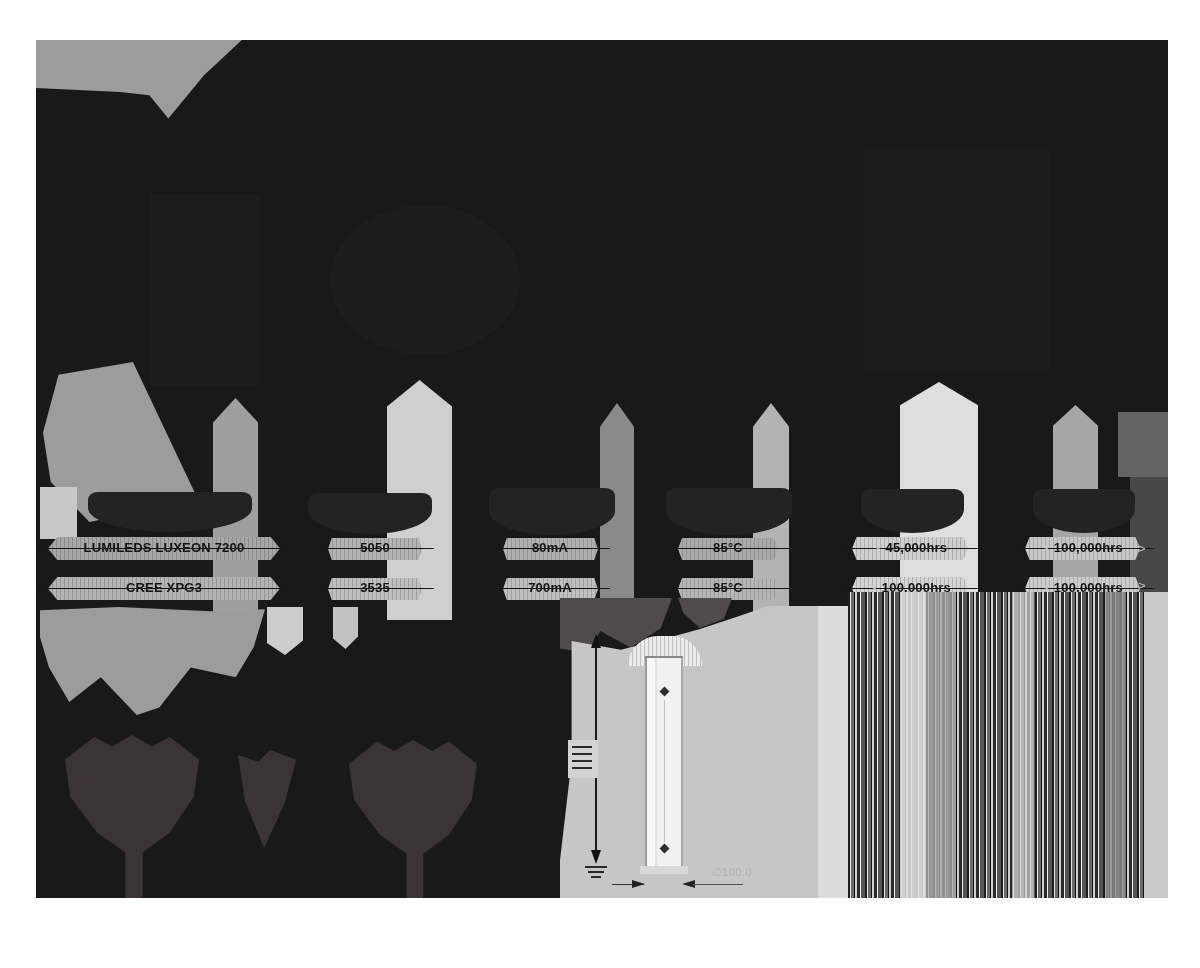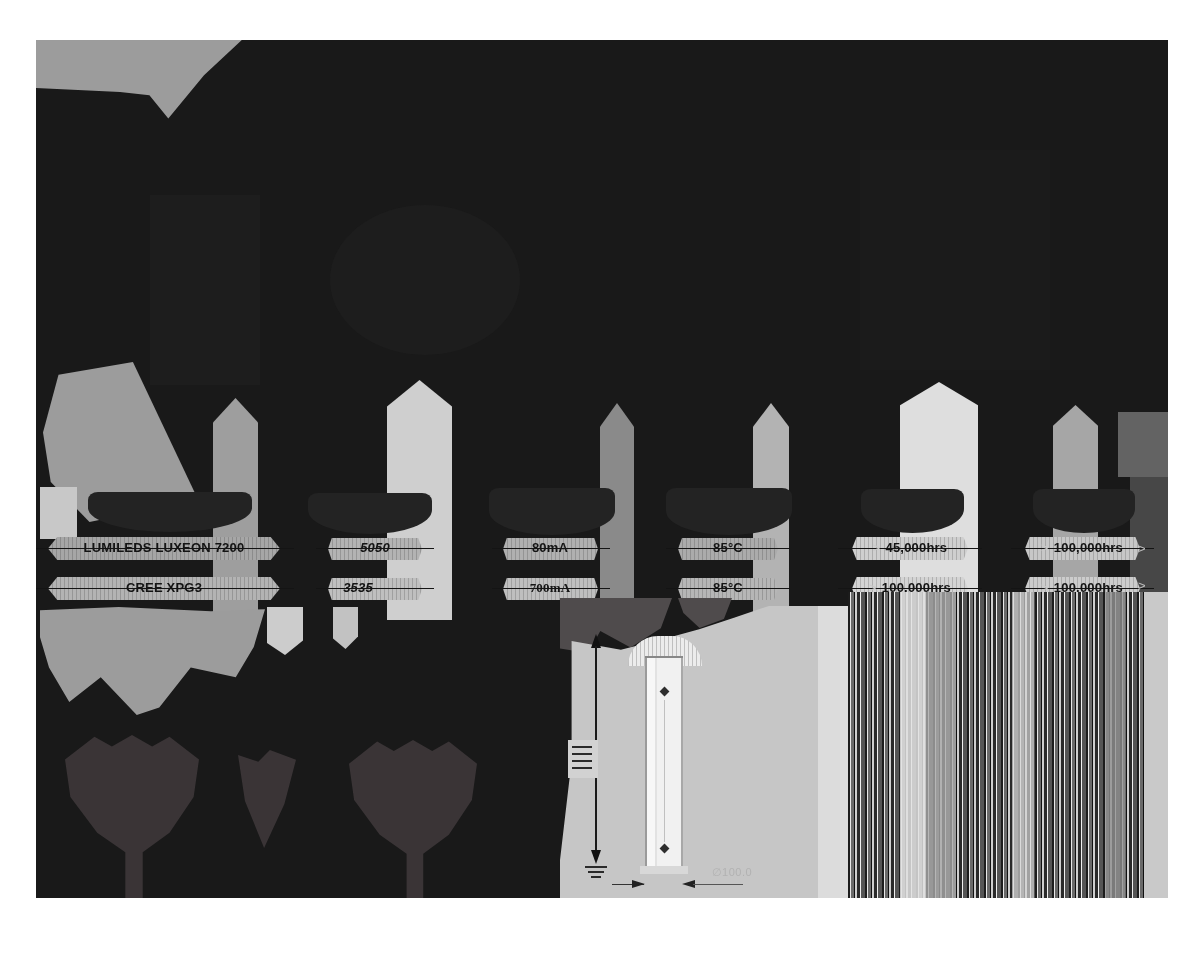--- a/index.html
+++ b/index.html
@@ -109,29 +109,29 @@
   <div class="abs rowline" style="left:838px;top:548px;width:144px;"></div>
   <div class="abs rowline" style="left:1011px;top:548px;width:143px;"></div>
   <div class="abs rowline" style="left:36px;top:588px;width:258px;"></div>
   <div class="abs rowline" style="left:316px;top:588px;width:118px;"></div>
   <div class="abs rowline" style="left:492px;top:588px;width:118px;"></div>
   <div class="abs rowline" style="left:666px;top:588px;width:124px;"></div>
   <div class="abs rowline" style="left:838px;top:588px;width:144px;"></div>
   <div class="abs rowline" style="left:1011px;top:588px;width:143px;"></div>
 
   <div class="abs celltext" style="left:44px;top:540px;width:240px;">LUMILEDS LUXEON 7200</div>
-  <div class="abs celltext" style="left:315px;top:540px;width:120px;font-style:italic;">5050</div>
+  <div class="abs celltext" style="left:315px;top:540px;width:120px;">5050</div>
   <div class="abs celltext" style="left:490px;top:540px;width:120px;">80mA</div>
   <div class="abs celltext" style="left:668px;top:540px;width:120px;">85°C</div>
   <div class="abs celltext" style="left:835px;top:540px;width:150px;"><span class="gt">&gt;</span><span>45,000hrs</span></div>
   <div class="abs celltext" style="left:1007px;top:540px;width:150px;"><span class="gt">&gt;</span><span>100,000hrs</span></div>
 
   <div class="abs celltext" style="left:44px;top:580px;width:240px;">CREE XPG3</div>
-  <div class="abs celltext" style="left:298px;top:580px;width:120px;font-style:italic;">3535</div>
-  <div class="abs celltext" style="left:490px;top:580px;width:120px;font-family:Liberation Serif, serif;">700mA</div>
+  <div class="abs celltext" style="left:315px;top:580px;width:120px;">3535</div>
+  <div class="abs celltext" style="left:490px;top:580px;width:120px;">700mA</div>
   <div class="abs celltext" style="left:668px;top:580px;width:120px;">85°C</div>
   <div class="abs celltext" style="left:835px;top:580px;width:150px;"><span class="gt">&gt;</span><span>100,000hrs</span></div>
   <div class="abs celltext" style="left:1007px;top:580px;width:150px;"><span class="gt">&gt;</span><span>100,000hrs</span></div>
 
   <div class="abs chev" style="left:1138px;top:543px;">&gt;</div>
   <div class="abs chev" style="left:1138px;top:580px;">&gt;</div>
 
   <div class="abs blob" style="left:40px;top:607px;width:225px;height:108px;
        clip-path:polygon(0 3%,35% 0,76% 4%,100% 2%,95% 37%,87% 65%,67% 56%,53% 93%,43% 100%,27% 65%,13% 88%,4% 56%,0 28%);"></div>
   <div class="abs" style="left:267px;top:607px;width:36px;height:48px;background:#cccccc;

